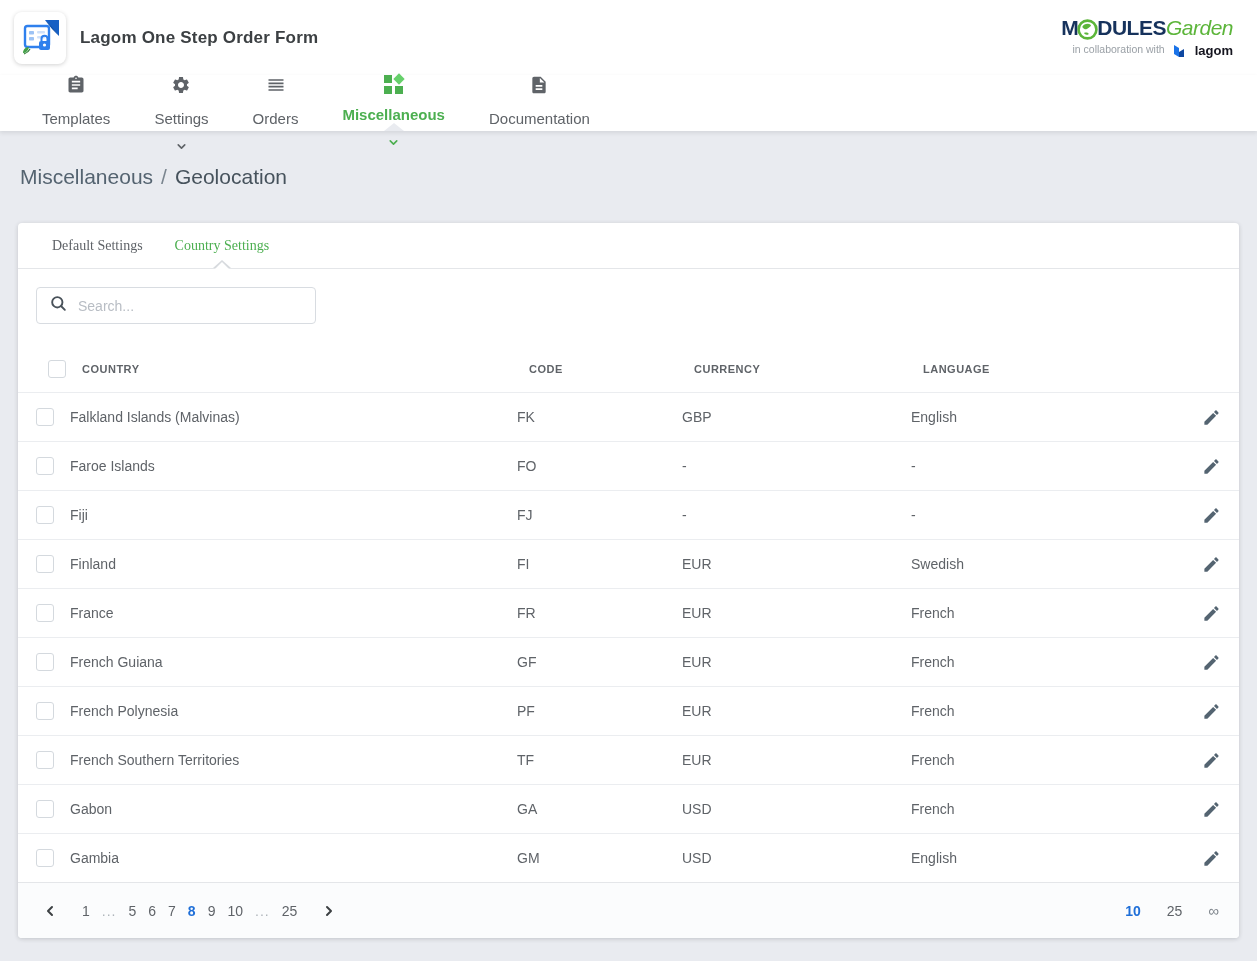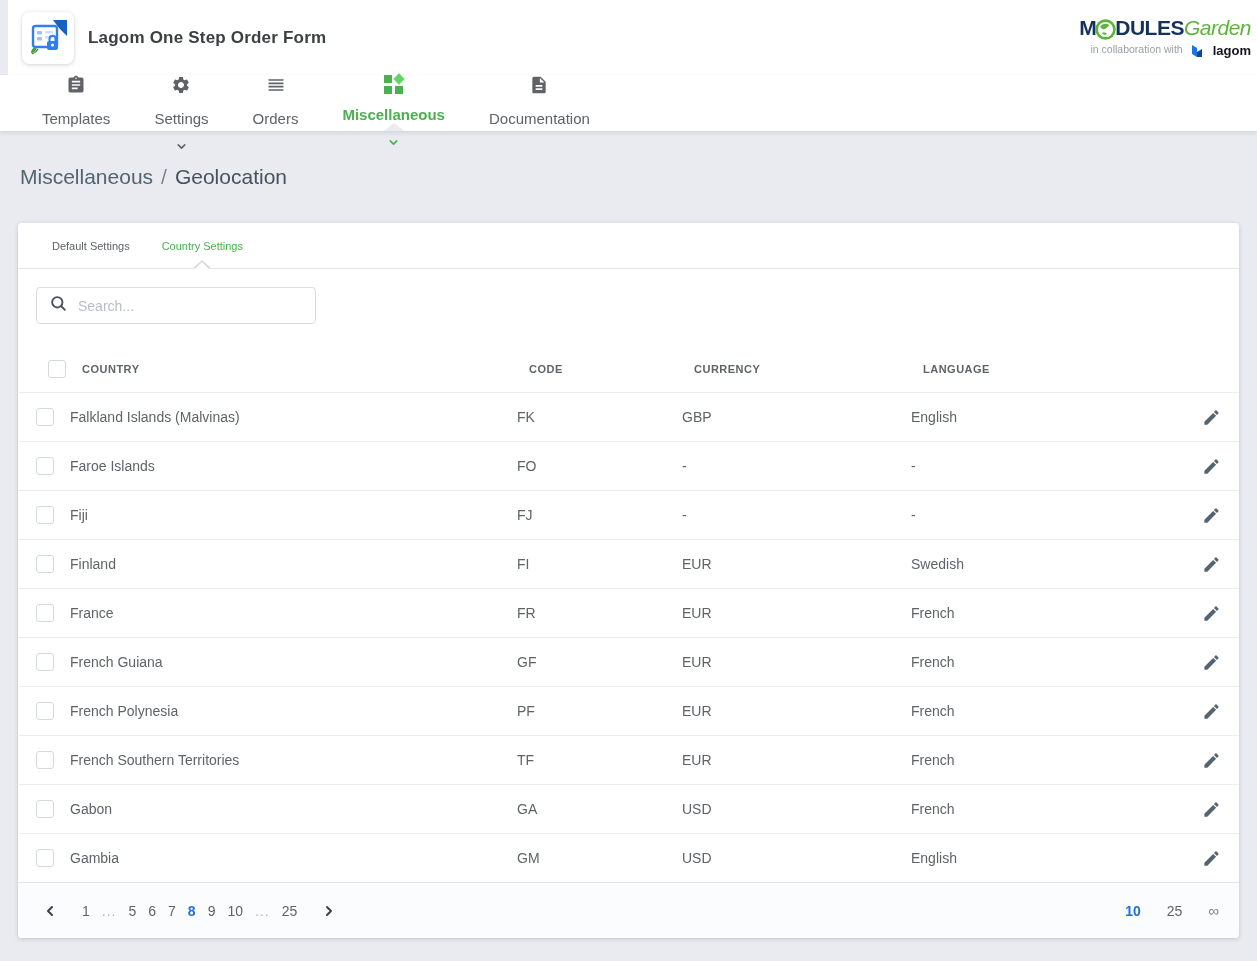--- a/index.html
+++ b/index.html
@@ -6,22 +6,21 @@
   html,body { width:1257px; height:961px; }
   body {
     font-family:"Liberation Sans", sans-serif;
     background:#e9ebf0;
     color:#5f6368;
     overflow:hidden;
   }
   
   .topbar {
     height:75px; background:#fff; display:flex; align-items:center;
-    padding:0 6px 0 8px;
-    margin-left:8px;
+    padding:0 24px 0 8px;
   }
   .app-logo {
     width:52px; height:52px; background:#fff; border-radius:8px;
     box-shadow:0 1px 4px rgba(0,0,0,.18); margin:0 14px 0 6px;
     display:flex; align-items:center; justify-content:center; position:relative;
   }
   .app-title { font-size:17px; font-weight:bold; color:#3c4043; letter-spacing:.2px; }
   .brand { margin-left:auto; text-align:right; }
   .brand-line1 { display:flex; align-items:center; justify-content:flex-end; font-weight:bold; font-size:21px; line-height:24px; }
   .brand-modules { color:#16325c; letter-spacing:-.5px; }
@@ -57,21 +56,21 @@
   .content { padding:0 18px; }
   .breadcrumb { padding:34px 0 0 2px; font-size:21px; color:#546370; }
   .breadcrumb .sep { margin:0 8px; color:#7a858f; }
   .breadcrumb .page { color:#46525c; }
   .card {
     margin-top:34px; background:#fff; border-radius:4px;
     box-shadow:0 1px 4px rgba(60,64,67,.22); overflow:hidden;
   }
   
   .tabbar { height:46px; display:flex; align-items:stretch; border-bottom:1px solid #e4e6e9; padding-left:18px; }
-  .tab { display:flex; align-items:center; padding:16px 16px; font-size:11px; color:#5f6368; cursor:pointer; position:relative; }
+  .tab { display:flex; align-items:center; padding:16px 16px; font-size:14px; color:#5f6368; cursor:pointer; position:relative;font-family:Liberation Serif, serif; }
   .tab.active { color:#4caf50; }
   .tab-caret-outer {
     position:absolute; bottom:0; left:50%; transform:translateX(-50%);
     width:0; height:0; border-left:9px solid transparent; border-right:9px solid transparent;
     border-bottom:8px solid #d7dade;
   }
   .tab-caret-inner {
     position:absolute; bottom:-1px; left:50%; transform:translateX(-50%);
     width:0; height:0; border-left:7px solid transparent; border-right:7px solid transparent;
     border-bottom:7px solid #fff; z-index:2;

